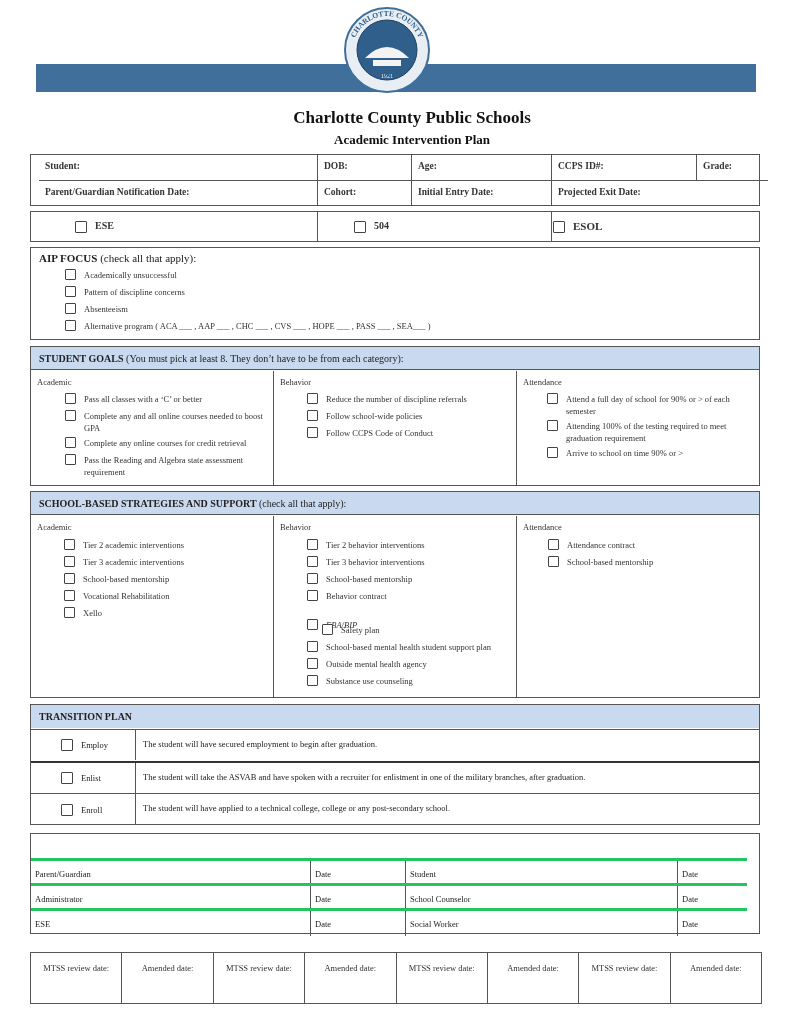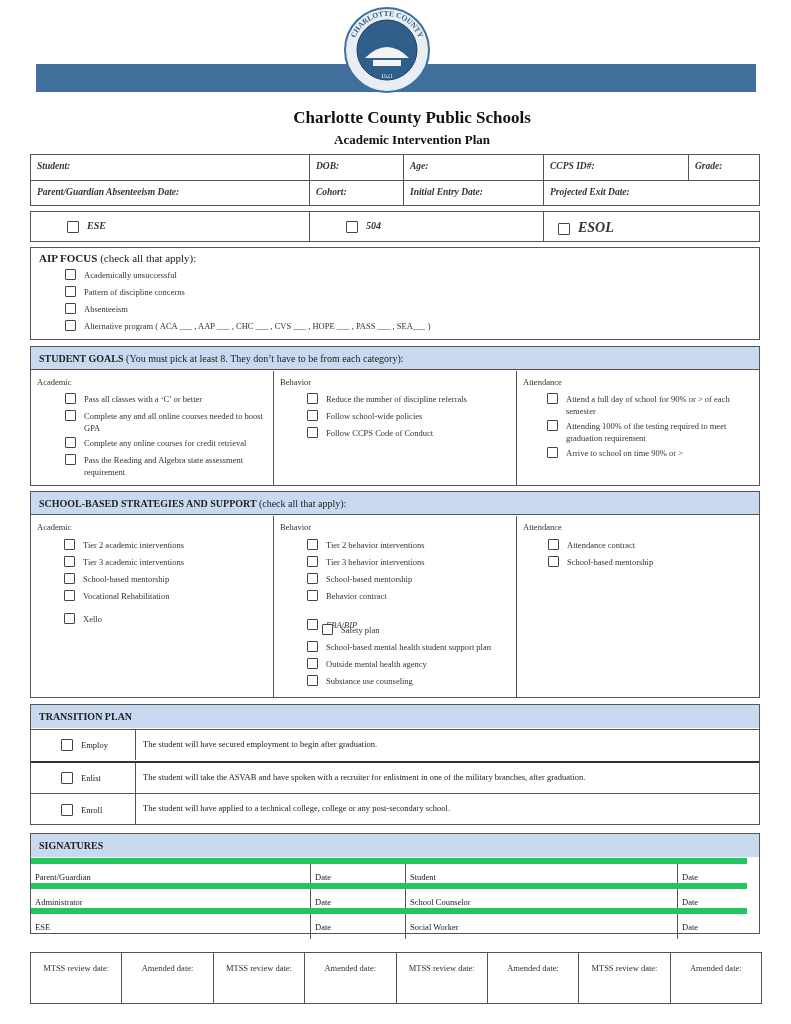--- a/index.html
+++ b/index.html
@@ -8,41 +8,41 @@
 
   .banner { position: absolute; left: 36px; top: 64px; width: 720px; height: 28px; background: #3f6f9a; }
   .logo { position: absolute; left: 343px; top: 6px; width: 88px; height: 88px; }
 
   .title { position: absolute; left: 0; width: 791px; text-align: center; font-weight: bold; color: #111; padding-left: 33px; }
   .title.main { top: 108px; font-size: 17px; }
   .title.sub { top: 132px; font-size: 13px; }
 
   .box { position: absolute; border: 1px solid #555; }
   .cell { position: absolute; border-right: 1px solid #555; border-bottom: 1px solid #555; font-size: 9.5px; padding: 6px; }
-  .ital { font-style: italic; font-weight: bold; color: #333; }
+  .ital { font-weight: bold; color: #333; margin-left: 8px; }
 
   .cb { display: inline-block; width: 11px; height: 11px; border: 1px solid #444; border-radius: 1px; background: #fff; vertical-align: middle; margin-right: 8px; }
   .cb.lg { width: 12px; height: 12px; }
 
   .hdr { position: absolute; left: 0; right: 0; top: 0; height: 23px; background: #c9d9ef; border-bottom: 1px solid #555; font-size: 10px; font-weight: bold; padding: 6px 8px; color: #222; }
   .hdr .note { font-weight: normal; }
 
   .col { position: absolute; top: 24px; bottom: 0; font-size: 8.5px; }
   .col .cat { position: absolute; left: 6px; top: 6px; font-size: 8.5px; color: #333; }
   .opt { position: absolute; display: flex; align-items: flex-start; font-size: 8.5px; line-height: 12px; color: #333; }
   .opt .cb { flex: 0 0 auto; margin-top: 0; }
   .opt span.txt { display: block; }
 
   .focus-label { position: absolute; left: 8px; top: 4px; font-size: 11px; }
   .focus-label b { font-weight: bold; }
   .tp-row { position: absolute; left: 0; right: 0; border-top: 1px solid #555; font-size: 8.5px; }
   .tp-row .lbl { position: absolute; left: 0; top: 0; bottom: 0; width: 105px; border-right: 1px solid #555; display: flex; align-items: center; padding-left: 30px; }
   .tp-row .desc { position: absolute; left: 112px; top: 9px; }
 
-  .sig-row { position: absolute; left: 0; right: 12px; border-top: 6px solid #22c55e; height: 25px; font-size: 8.5px; }
+  .sig-row { position: absolute; left: 0; right: 12px; border-top: 3px solid #22c55e; height: 25px; font-size: 8.5px; }
   .sig-row div { position: absolute; top: 0; height: 25px; padding: 8px 4px; border-right: 1px solid #555; }
 
   .mtss { position: absolute; left: 30px; top: 952px; width: 732px; height: 52px; border: 1px solid #555; display: flex; }
   .mtss div { flex: 1; border-right: 1px solid #555; font-size: 8.5px; text-align: center; padding-top: 10px; color: #333; }
   .mtss div:last-child { border-right: none; }
 </style>
 </head>
 <body>
 
 <div class="banner"></div>
@@ -61,30 +61,30 @@
 <div class="title main">Charlotte County Public Schools</div>
 <div class="title sub">Academic Intervention Plan</div>
 
 <div class="box" style="left:30px; top:154px; width:730px; height:52px;">
   <div class="cell ital" style="left:0; top:0; width:279px; height:26px;"><span>Student:</span></div>
   <div class="cell ital" style="left:279px; top:0; width:94px; height:26px;"><span>DOB:</span></div>
   <div class="cell ital" style="left:513px; top:0; width:145px; height:26px;"><span>CCPS ID#:</span></div>
   <div class="cell ital" style="left:373px; top:0; width:140px; height:26px;"><span>Age:</span></div>
   <div class="cell ital" style="left:658px; top:0; width:71px; height:26px; border-right:none;"><span>Grade:</span></div>
 
-  <div class="cell ital" style="left:0; top:26px; width:279px; height:25px; border-bottom:none;"><span>Parent/Guardian Absenteeism Date:</span></div>
+  <div class="cell ital" style="left:0; top:26px; width:279px; height:25px; border-bottom:none;"><span>Parent/Guardian Notification Date:</span></div>
   <div class="cell ital" style="left:279px; top:26px; width:94px; height:25px; border-bottom:none;"><span>Cohort:</span></div>
   <div class="cell ital" style="left:373px; top:26px; width:140px; height:25px; border-bottom:none;"><span>Initial Entry Date:</span></div>
   <div class="cell ital" style="left:513px; top:26px; width:216px; height:25px; border-bottom:none; border-right:none;"><span>Projected Exit Date:</span></div>
 </div>
 
 <div class="box" style="left:30px; top:211px; width:730px; height:31px;">
   <div class="cell ital" style="left:0; top:0; width:279px; height:29px; border-bottom:none; padding:8px 0 0 36px; font-size:10px;"><span class="cb lg"></span><span>ESE</span></div>
   <div class="cell ital" style="left:279px; top:0; width:234px; height:29px; border-bottom:none; padding:8px 0 0 36px; font-size:10px;"><span class="cb lg"></span><span>504</span></div>
-  <div class="cell ital" style="left:495px; top:0; width:216px; height:29px; border-bottom:none; border-right:none; padding:8px 0 0 32px; font-size:14px;"><span class="cb lg"></span><span>ESOL</span></div>
+  <div class="cell ital" style="left:482px; top:0; width:216px; height:29px; border-bottom:none; border-right:none; padding:8px 0 0 32px; font-size:11px;"><span class="cb lg"></span><span>ESOL</span></div>
 </div>
 
 <div class="box" style="left:30px; top:247px; width:730px; height:93px;">
   <div class="focus-label"><b>AIP FOCUS</b> <span>(check all that apply):</span></div>
   <div class="opt" style="left:34px; top:21px;">
       <span class="cb"></span>
       <span class="txt">Academically unsuccessful</span>
     </div>
   <div class="opt" style="left:34px; top:38px;">
       <span class="cb"></span>
@@ -166,21 +166,21 @@
         <span class="txt">Tier 3 academic interventions</span>
       </div>
     <div class="opt" style="left:33px; top:57px;">
         <span class="cb"></span>
         <span class="txt">School-based mentorship</span>
       </div>
     <div class="opt" style="left:33px; top:74px;">
         <span class="cb"></span>
         <span class="txt">Vocational Rehabilitation</span>
       </div>
-    <div class="opt" style="left:33px; top:91px;margin-top:6px;">
+    <div class="opt" style="left:33px; top:91px;">
         <span class="cb"></span>
         <span class="txt">Xello</span>
       </div>
   </div>
   <div class="col" style="left:243px; width:243px; border-right:1px solid #555;">
     <div class="cat">Behavior</div>
     <div class="opt" style="left:33px; top:23px;">
         <span class="cb"></span>
         <span class="txt">Tier 2 behavior interventions</span>
       </div>
@@ -249,21 +249,20 @@
   <div class="tp-row" style="top:88px; height:32px;">
     <div class="lbl">
         <span class="cb lg"></span>
         <span>Enroll</span>
       </div>
     <div class="desc">The student will have applied to a technical college, college or any post-secondary school.</div>
   </div>
 </div>
 
 <div class="box" style="left:30px; top:833px; width:730px; height:101px;">
-  <div class="hdr" style="border-bottom:none;"><span>SIGNATURES</span></div>
   <div class="sig-row" style="top:24px;">
     <div style="left:0; width:280px;"><span>Parent/Guardian</span></div>
     <div style="left:280px; width:95px;"><span>Date</span></div>
     <div style="left:375px; width:272px;"><span>Student</span></div>
     <div style="left:647px; width:82px; border-right:none;"><span>Date</span></div>
   </div>
   <div class="sig-row" style="top:49px;">
     <div style="left:0; width:280px;"><span>Administrator</span></div>
     <div style="left:280px; width:95px;"><span>Date</span></div>
     <div style="left:375px; width:272px;"><span>School Counselor</span></div>

